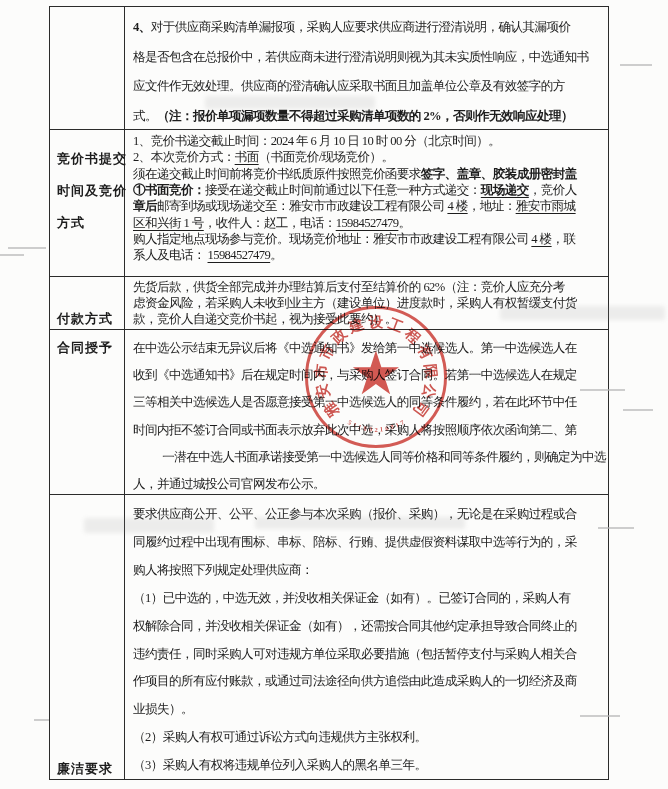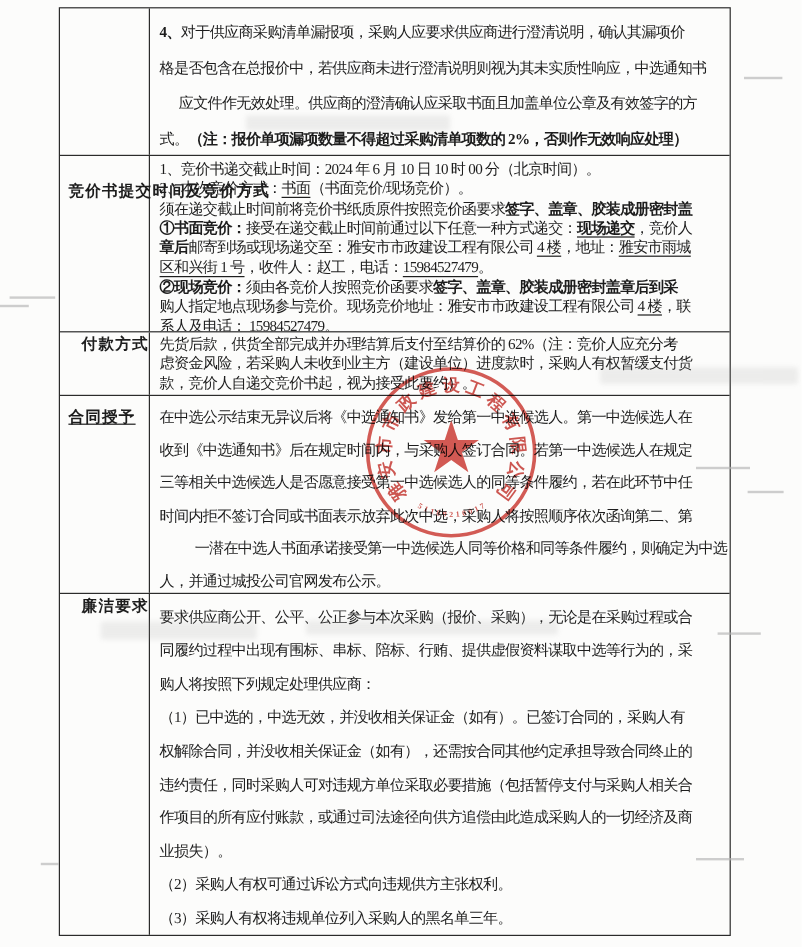--- a/index.html
+++ b/index.html
@@ -14,21 +14,21 @@
     position:absolute;left:49px;top:6px;width:560px;
     border:1.7px solid #2b2b2b;box-sizing:border-box;
     background:transparent;
   }
   .t-row{display:flex;box-sizing:border-box;}
   .t-row + .t-row{border-top:1.4px solid #2b2b2b;}
   .cell-label{
     width:75px;flex:0 0 75px;box-sizing:border-box;
     border-right:1.4px solid #2b2b2b;
     font-weight:bold;font-size:13px;letter-spacing:1px;
-    padding-left:7px;display:flex;flex-direction:row;
+    padding-left:7px;display:flex;flex-direction:column;
   }
   .cell-label.center{justify-content:flex-end;}
   .cell-content{
     flex:1;box-sizing:border-box;
     padding-left:8px;padding-right:2px;
     font-size:12.6px;letter-spacing:-0.6px;
     overflow:hidden;
   }
   .txt-line{white-space:nowrap;}
   .seg-b{font-weight:bold;}
@@ -64,54 +64,53 @@
 </style>
 </head>
 <body>
 
 <div class="doc-table" id="docTable">
     <div class="t-row" style="height: 122px;">
       <div class="cell-label" style="padding-top: 0px;"></div>
       <div class="cell-content" style="padding-top: 6px;">
         <div class="txt-line" style="line-height: 29.6px;"><span class="seg-b ">4、</span><span class="">对于供应商采购清单漏报项，采购人应要求供应商进行澄清说明，确认其漏项价</span></div>
         <div class="txt-line" style="line-height: 29.6px;"><span class="">格是否包含在总报价中，若供应商未进行澄清说明则视为其未实质性响应，中选通知书</span></div>
-        <div class="txt-line" style="line-height: 29.6px; margin-left: 16px;"><span class="">应文件作无效处理。供应商的澄清确认应采取书面且加盖单位公章及有效签字的方</span></div>
+        <div class="txt-line" style="line-height: 29.6px;"><span class="">应文件作无效处理。供应商的澄清确认应采取书面且加盖单位公章及有效签字的方</span></div>
         <div class="txt-line" style="line-height: 29.6px;"><span class="">式。</span><span class="seg-b ">（注：报价单项漏项数量不得超过采购清单项数的 2%，否则作无效响应处理）</span></div>
       </div>
     </div>
     <div class="t-row" style="height: 147px;">
       <div class="cell-label" style="padding-top: 13px;">
         <div class="label-line" style="line-height: 32px;">竞价书提交</div>
         <div class="label-line" style="line-height: 32px;">时间及竞价</div>
         <div class="label-line" style="line-height: 32px;">方式</div>
       </div>
       <div class="cell-content" style="padding-top: 3px;">
         <div class="txt-line" style="line-height: 16.35px;"><span class="">1、竞价书递交截止时间：2024 年 6 月 10 日 10 时 00 分（北京时间）。</span></div>
         <div class="txt-line" style="line-height: 16.35px;"><span class="">2、本次竞价方式：</span><span class="seg-u">书面</span><span class="">（书面竞价/现场竞价）。</span></div>
         <div class="txt-line" style="line-height: 16.35px;"><span class="">须在递交截止时间前将竞价书纸质原件按照竞价函要求</span><span class="seg-b ">签字、盖章、胶装成册密封盖</span></div>
         <div class="txt-line" style="line-height: 16.35px;"><span class="seg-b ">①书面竞价：</span><span class="">接受在递交截止时间前通过以下任意一种方式递交：</span><span class="seg-b seg-u">现场递交</span><span class="">，竞价人</span></div>
         <div class="txt-line" style="line-height: 16.35px;"><span class="seg-b ">章后</span><span class="">邮寄到场或现场递交至：雅安市市政建设工程有限公司 </span><span class="seg-u">4 楼</span><span class="">，地址：</span><span class="seg-u">雅安市雨城</span></div>
         <div class="txt-line" style="line-height: 16.35px;"><span class="seg-u">区和兴街 1 号</span><span class="">，收件人：赵工，电话：</span><span class="seg-u">15984527479</span><span class="">。</span></div>
-        <div class="txt-line" style="line-height: 16.35px;"><span class="seg-b ">②现场竞价：</span><span class="">须由各竞价人按照竞价函要求</span><span class="seg-b ">签字、盖章、胶装成册密封盖章后到采</span></div>
         <div class="txt-line" style="line-height: 16.35px;"><span class="">购人指定地点现场参与竞价。现场竞价地址：雅安市市政建设工程有限公司 </span><span class="seg-u">4 楼</span><span class="">，联</span></div>
         <div class="txt-line" style="line-height: 16.35px;"><span class="">系人及电话： </span><span class="seg-u">15984527479</span><span class="">。</span></div>
       </div>
     </div>
     <div class="t-row" style="height: 53px;">
       <div class="cell-label center">
         <div class="label-line" style="line-height: 20px;">付款方式</div>
       </div>
       <div class="cell-content" style="padding-top: 2px;">
         <div class="txt-line" style="line-height: 16.2px;"><span class="">先货后款，供货全部完成并办理结算后支付至结算价的 62%（注：竞价人应充分考</span></div>
         <div class="txt-line" style="line-height: 16.2px;"><span class="">虑资金风险，若采购人未收到业主方（建设单位）进度款时，采购人有权暂缓支付货</span></div>
         <div class="txt-line" style="line-height: 16.2px;"><span class="">款，竞价人自递交竞价书起，视为接受此要约）。</span></div>
       </div>
     </div>
     <div class="t-row" style="height: 165px;">
-      <div class="cell-label" style="padding-top: 8px; text-decoration: underline;">
+      <div class="cell-label" style="padding-top: 8px;">
         <div class="label-line" style="line-height: 20px;">合同授予</div>
       </div>
       <div class="cell-content" style="padding-top: 5px;">
         <div class="txt-line" style="line-height: 27.2px;"><span class="">在中选公示结束无异议后将《中选通知书》发给第一中选候选人。第一中选候选人在</span></div>
         <div class="txt-line" style="line-height: 27.2px;"><span class="">收到《中选通知书》后在规定时间内，与采购人签订合同。若第一中选候选人在规定</span></div>
         <div class="txt-line" style="line-height: 27.2px;"><span class="">三等相关中选候选人是否愿意接受第一中选候选人的同等条件履约，若在此环节中任</span></div>
         <div class="txt-line" style="line-height: 27.2px;"><span class="">时间内拒不签订合同或书面表示放弃此次中选，采购人将按照顺序依次函询第二、第</span></div>
         <div class="txt-line" style="line-height: 27.2px; text-align: right;"><span class="">一潜在中选人书面承诺接受第一中选候选人同等价格和同等条件履约，则确定为中选</span></div>
         <div class="txt-line" style="line-height: 27.2px;"><span class="">人，并通过城投公司官网发布公示。</span></div>
       </div>

